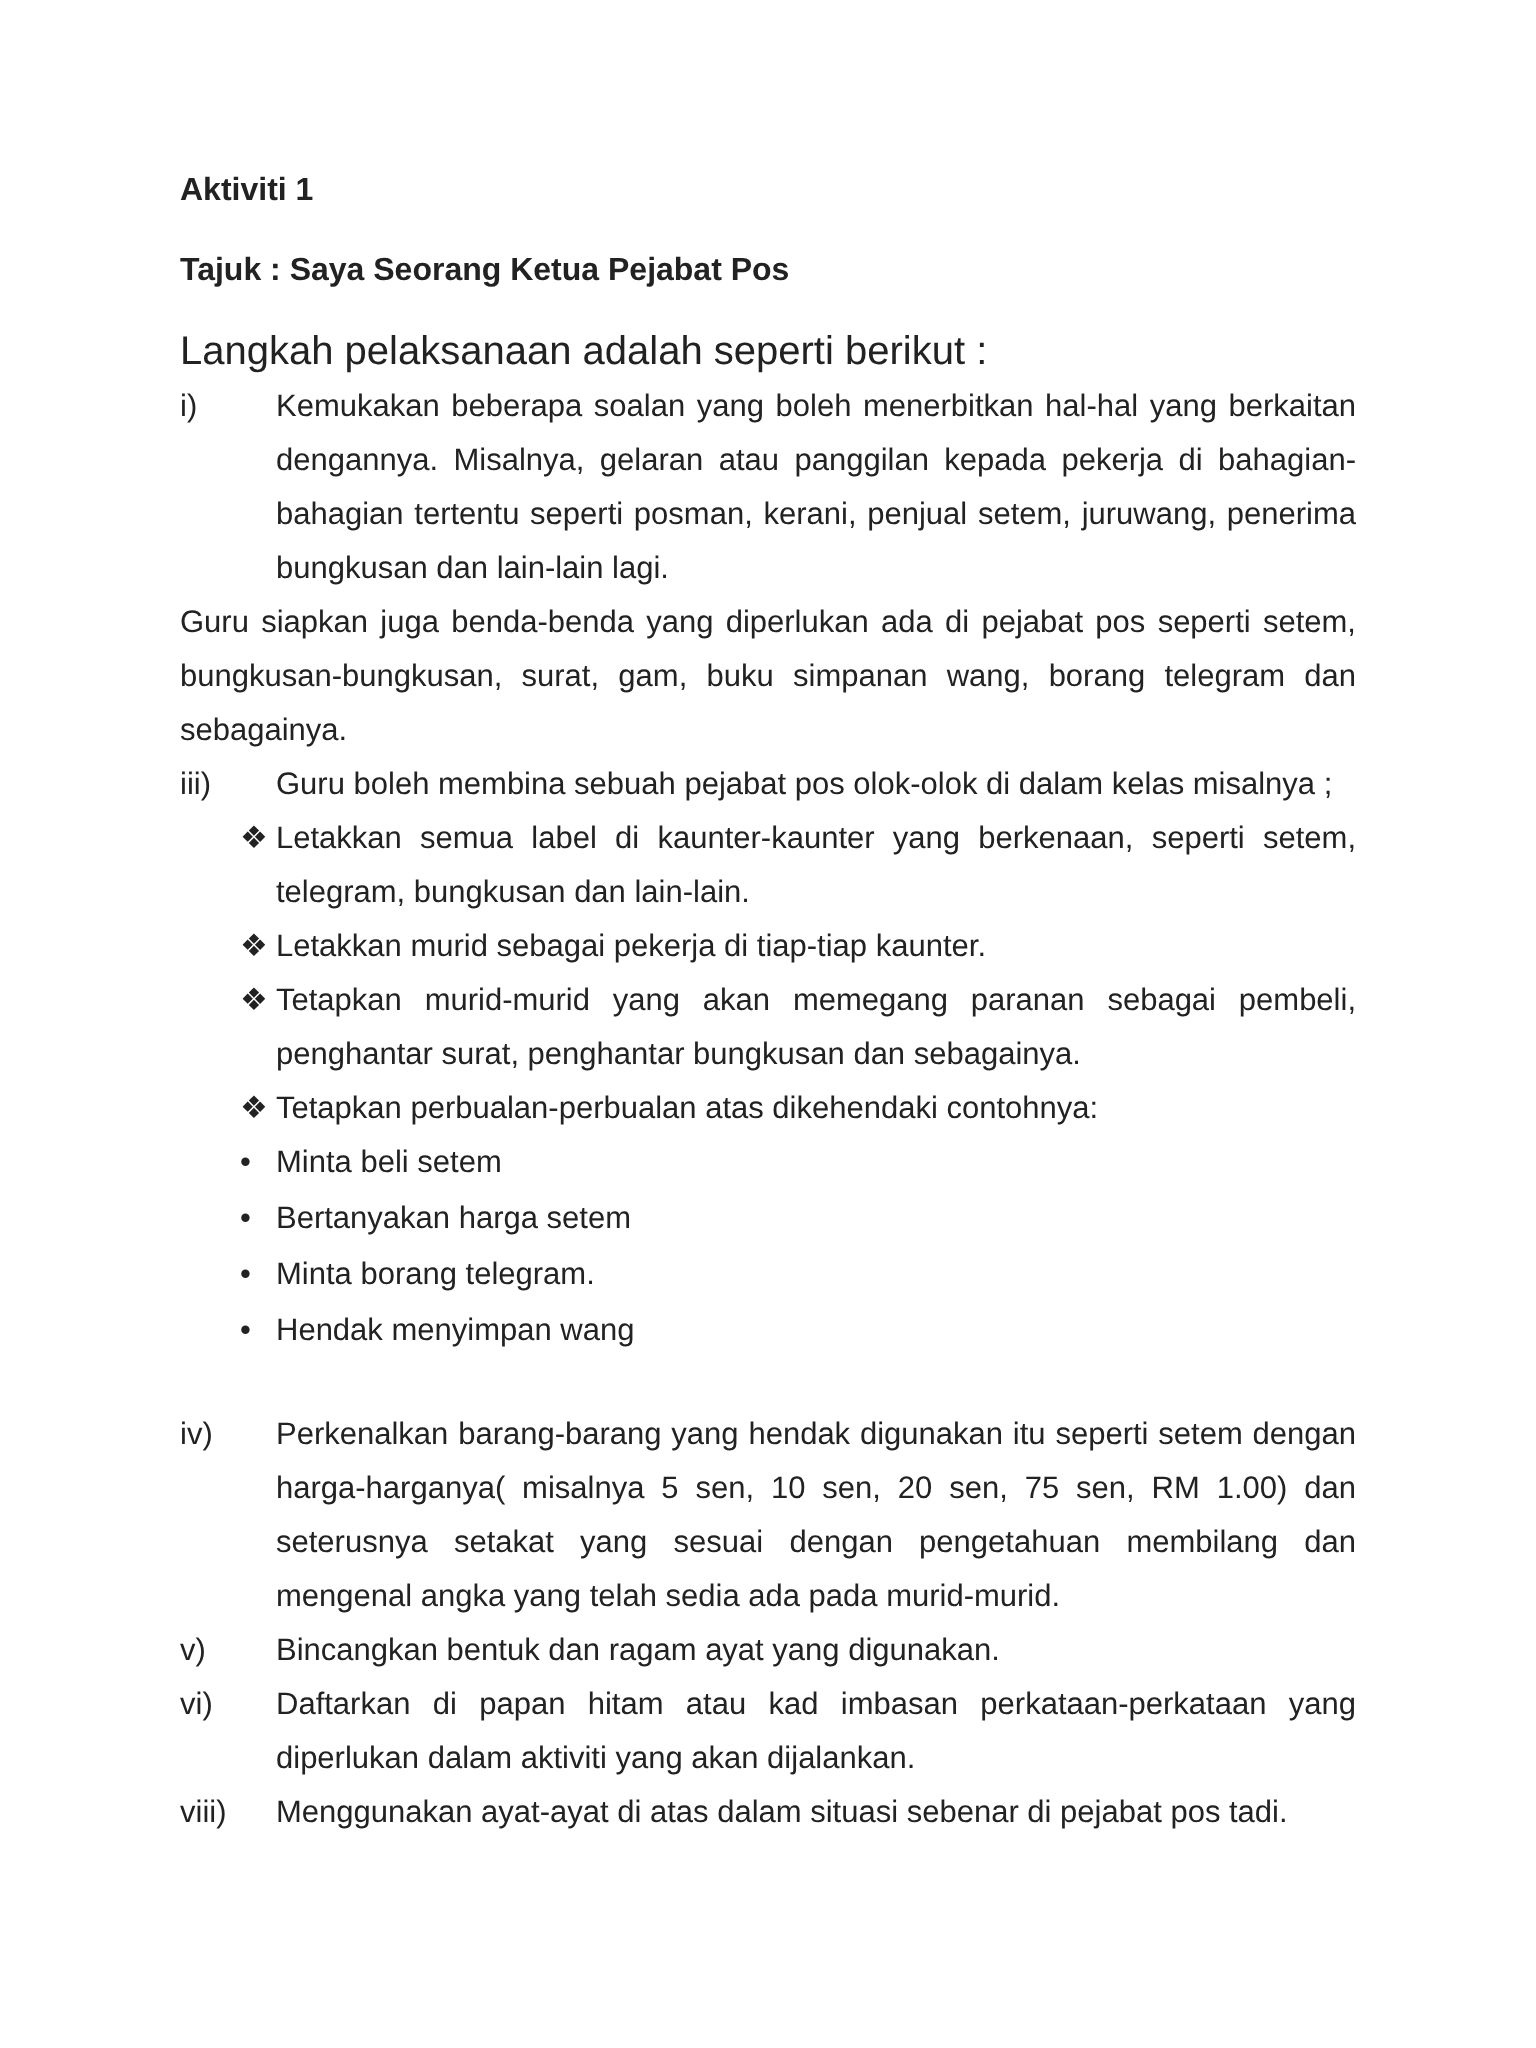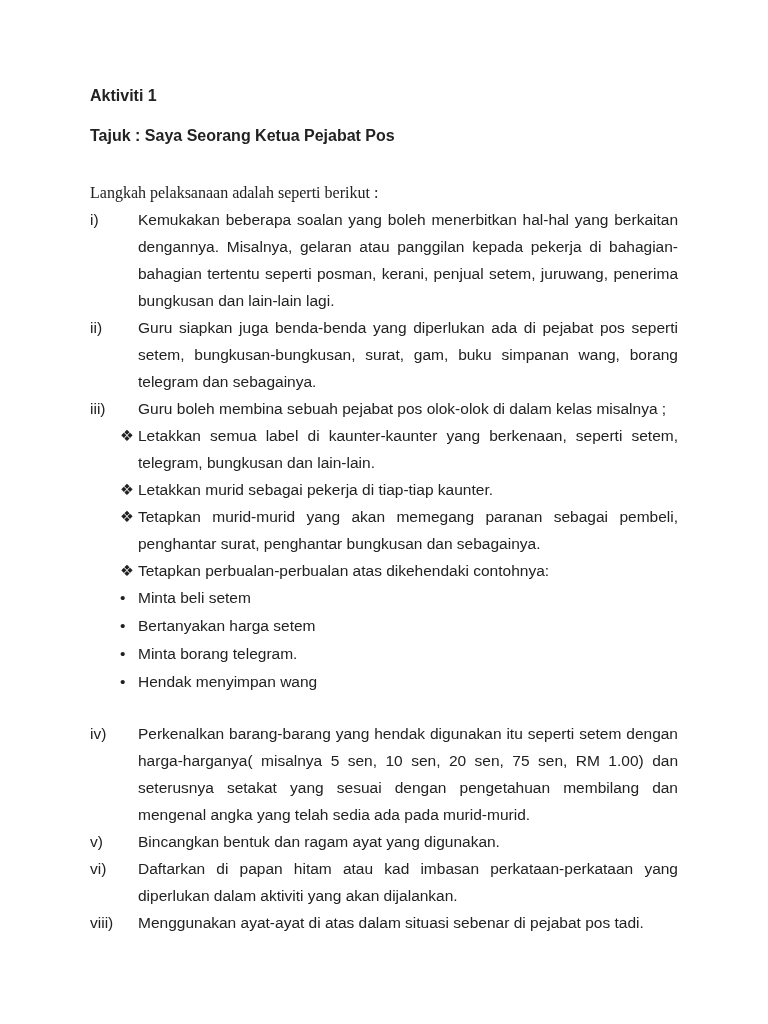--- a/index.html
+++ b/index.html
@@ -22,24 +22,23 @@
     background: #ffffff;
   }
   .heading, .subheading {
     font-size: 16px;
     font-weight: bold;
     line-height: 27px;
     margin: 0;
   }
   .subheading { margin-top: 13px; }
   .intro {
-    font-size: 16px;
+    font-size: 20px;
     line-height: 27px;
-    margin: 30px 0 0 0;
-    font-family: Liberation Serif, serif;
+    margin: 14px 0 0 0;
   }
   .list { margin: 0; }
   .row {
     display: flex;
     font-size: 15.5px;
     line-height: 27px;
   }
   .row .marker {
     flex: 0 0 48px;
     width: 48px;
@@ -73,21 +72,20 @@
   <p class="intro">Langkah pelaksanaan adalah seperti berikut :</p>
 
   <div class="list">
 
     <div class="row roman">
       <span class="marker">i)</span>
       <div class="body">Kemukakan beberapa soalan yang boleh menerbitkan hal-hal yang berkaitan dengannya. Misalnya, gelaran atau panggilan kepada pekerja di bahagian-bahagian tertentu seperti posman, kerani, penjual setem, juruwang, penerima bungkusan dan lain-lain lagi.</div>
     </div>
 
     <div class="row roman">
-      <span class="marker">ii)</span>
       <div class="body">Guru siapkan juga benda-benda yang diperlukan ada di pejabat pos seperti setem, bungkusan-bungkusan, surat, gam, buku simpanan wang, borang telegram dan sebagainya.</div>
     </div>
 
     <div class="row roman">
       <span class="marker">iii)</span>
       <div class="body">Guru boleh membina sebuah pejabat pos olok-olok di dalam kelas misalnya ;</div>
     </div>
 
     <div class="row bullet diamond">
       <span class="marker">❖</span>

